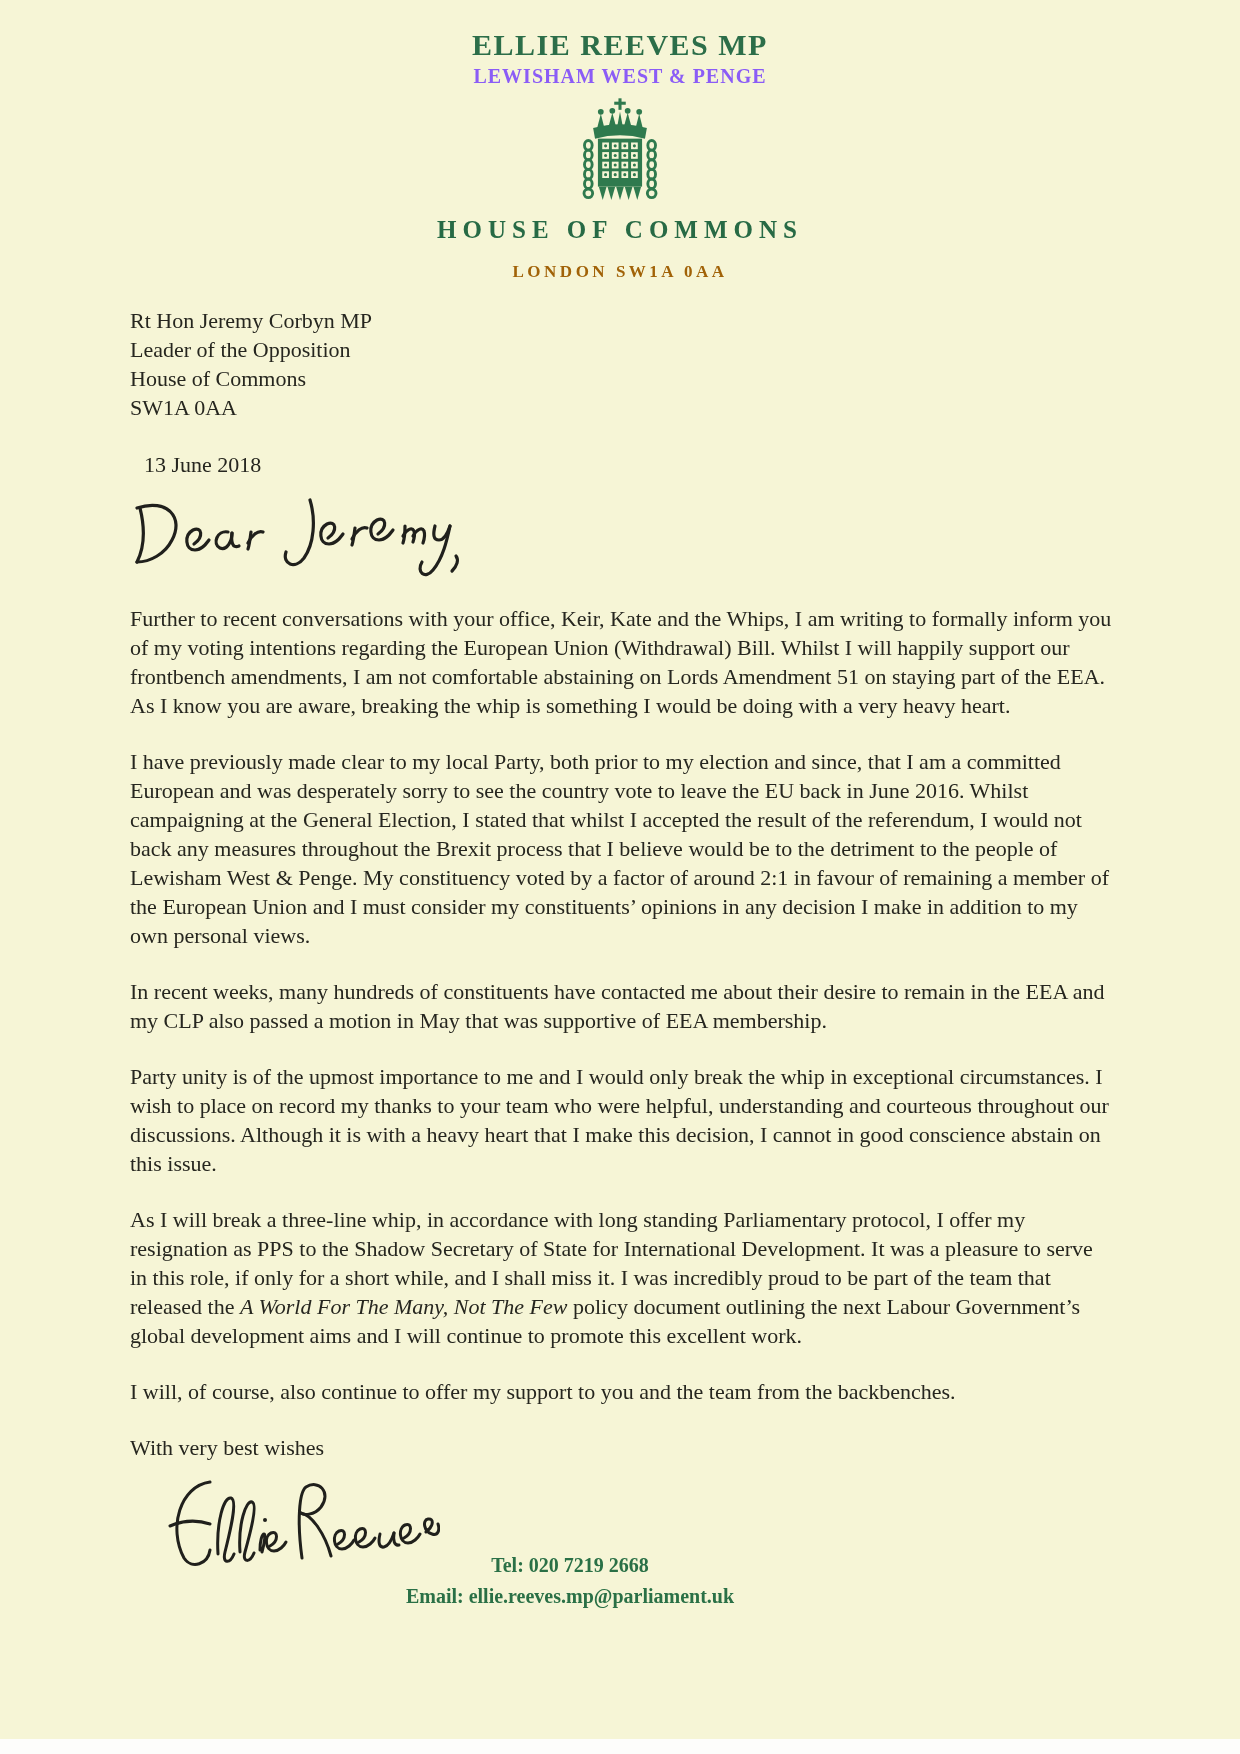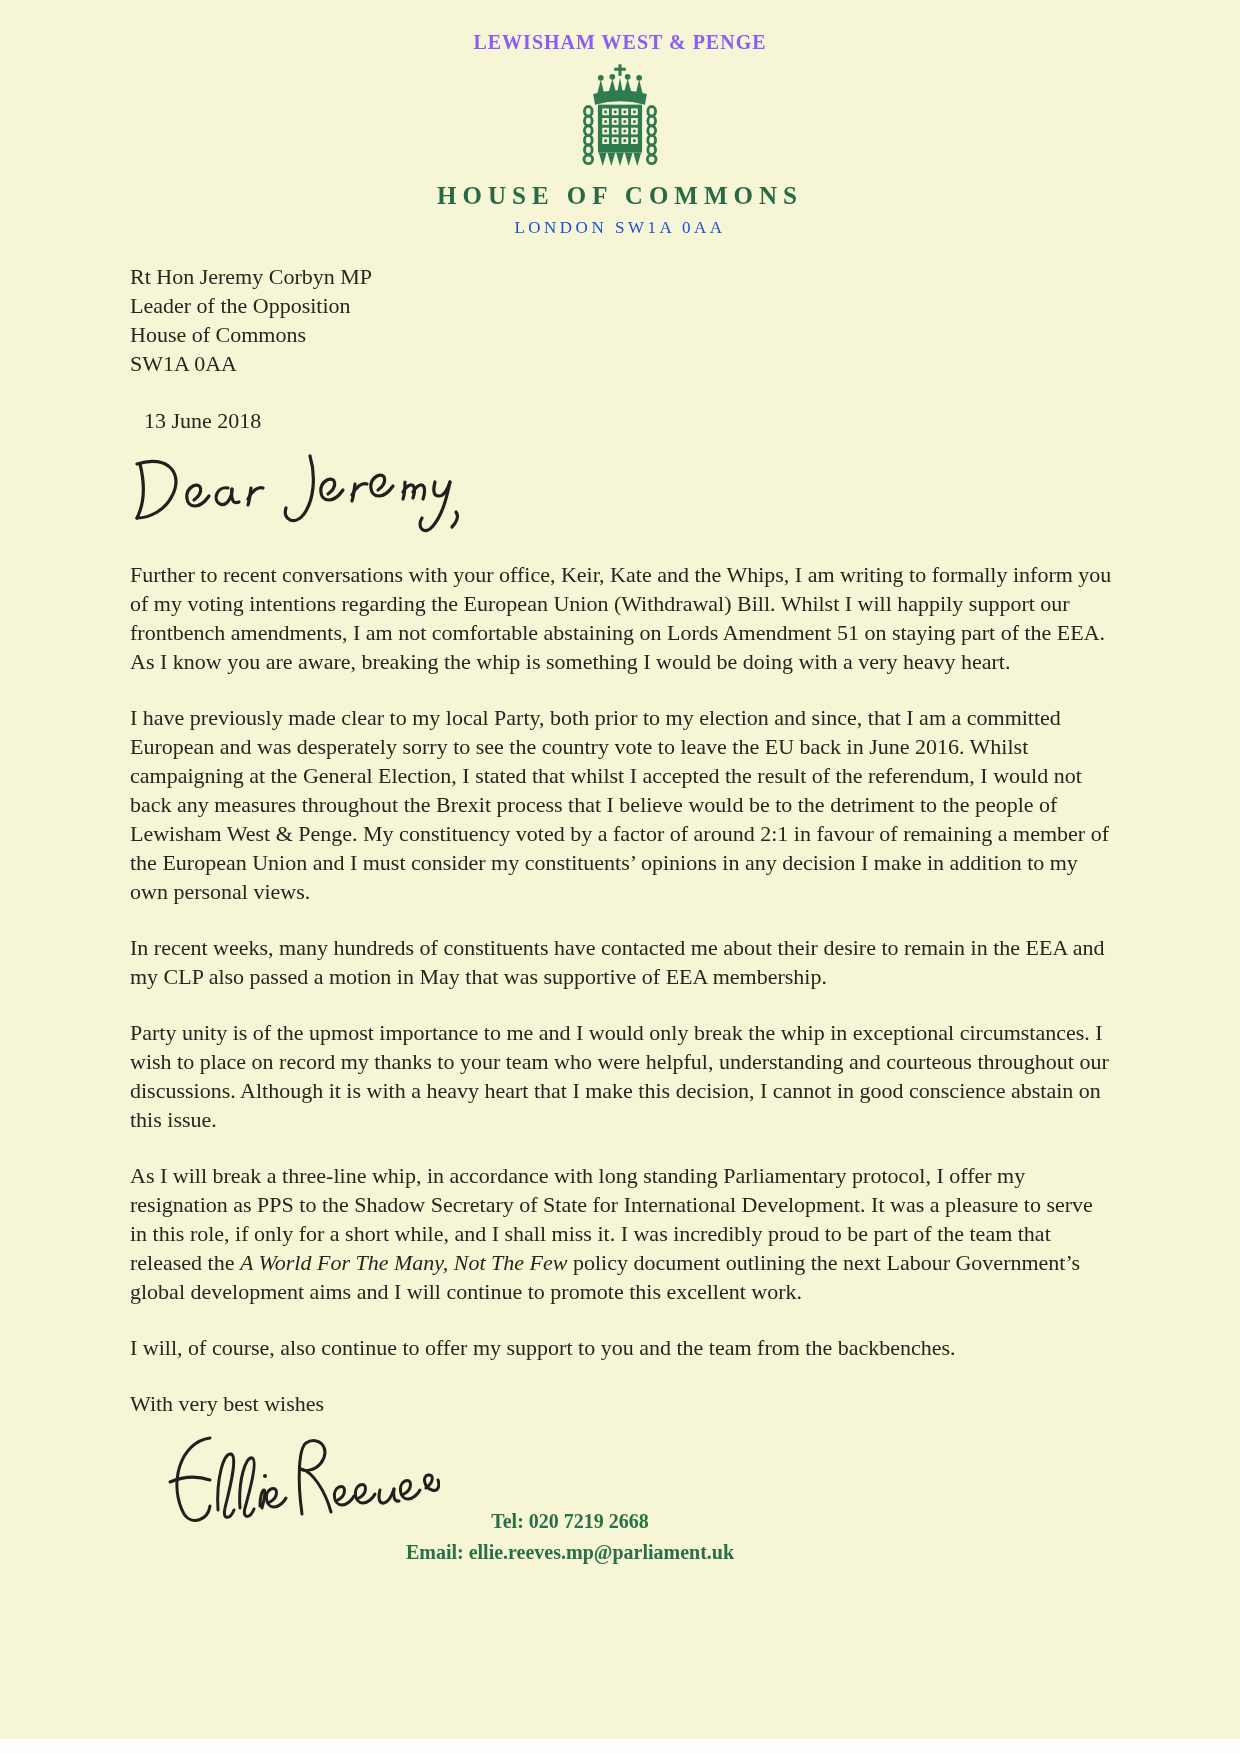--- a/index.html
+++ b/index.html
@@ -18,21 +18,21 @@
     font-size:30px; letter-spacing:1.5px; font-weight:600; color:#2c6e49;
   }
   .constituency{
     font-size:20px; letter-spacing:1px; font-weight:600; color:#8b5cf6; margin-top:3px;
   }
   .logo-wrap{ margin:8px auto 2px; width:96px; height:116px; }
   .institution{
     font-size:25px; letter-spacing:6px; font-weight:600; color:#276a45; margin-top:4px;
   }
   .hoc-address{
-    font-size:17px; letter-spacing:3.5px; font-weight:400; color:#1d4ed8; margin-top:8px;
+    font-size:17px; letter-spacing:3.5px; font-weight:700; color:#a16207; margin-top:18px;
   }
   .content{ padding:0 118px 0 130px; }
   .recipient{ margin-top:24px; font-size:22px; line-height:29px; }
   .date-line{ margin-top:30px; font-size:22px;margin-left:14px; }
   .salutation-svg{ display:block; margin:16px 0 0 -6px; }
   .letter-body{ margin-top:10px; max-width:984px; }
   .letter-body p{ margin:0 0 27px 0; font-size:22px; line-height:29px; }
   .letter-body .it{ font-style:italic;text-align:center; }
   .closing{ font-size:22px; line-height:29px; margin-top:2px; }
   .signature-svg{ display:block; margin:8px 0 0 30px; }
@@ -47,20 +47,21 @@
   }
   .scan-edge{ position:absolute; left:0; right:0; bottom:0; height:15px; background:#fdfdfb; }
   svg .ink{ stroke:#20201c; stroke-width:3.2; fill:none; stroke-linecap:round; stroke-linejoin:round; }
 </style>
 </head>
 <body>
 
 <div class="page">
 
   <div class="header">
+    <div class="mp-name">ELLIE REEVES MP</div>
     <div class="constituency">LEWISHAM WEST &amp; PENGE</div>
 
     <div class="logo-wrap">
       <svg width="96" height="116" viewBox="0 0 100 120" xmlns="http://www.w3.org/2000/svg" aria-hidden="true">
         <g fill="#2f7a4e" stroke="none">
 
           <rect x="48.4" y="2" width="3.2" height="12"></rect>
           <rect x="44" y="5.5" width="12" height="3.2"></rect>
 
           <polygon points="26,34 30,18 34,34"></polygon>

